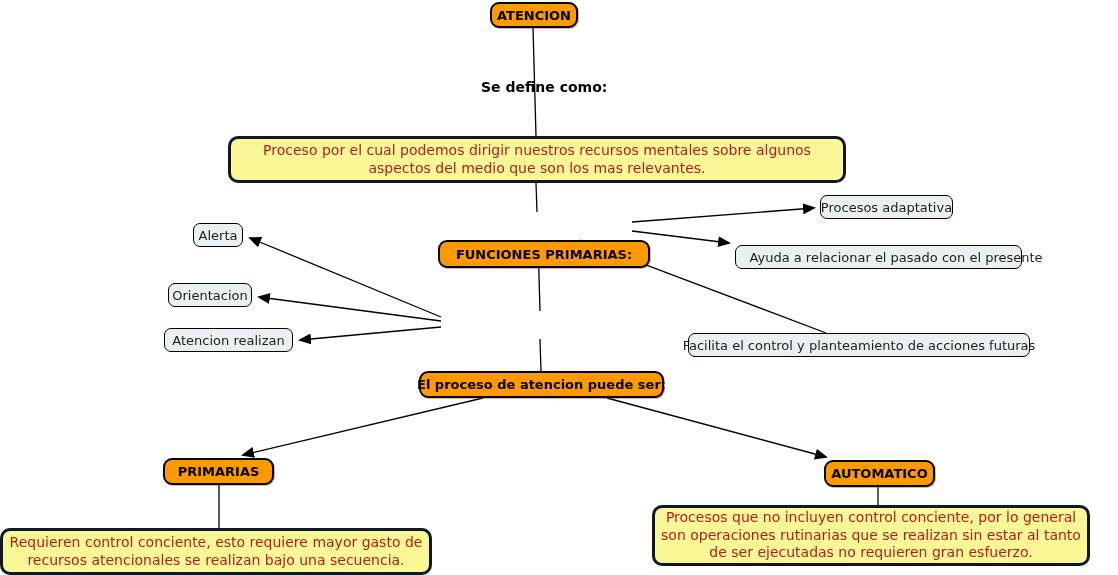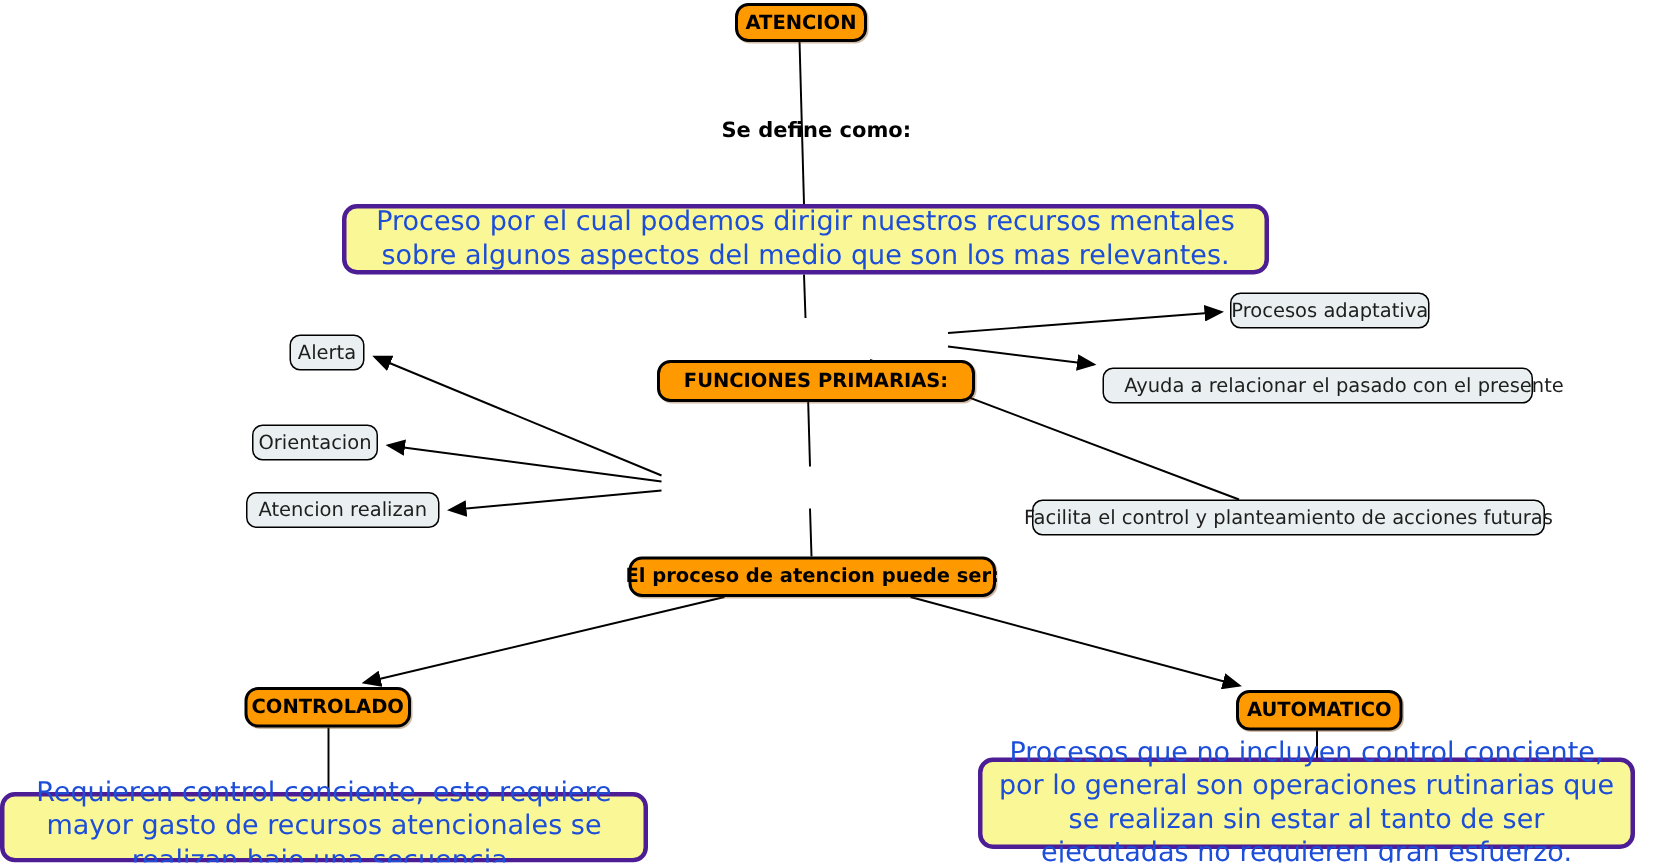--- a/index.html
+++ b/index.html
@@ -33,24 +33,24 @@
   }
   .detail {
     background: #EAF0F1;
     border: 1px solid #000000;
     border-radius: 7px;
     font-size: 13px;
     color: #1e1e1e;
   }
   .note {
     background: #FAF796;
-    border: 3px solid #4c1d95;
+    border: 3px solid #0f172a;
     border-radius: 10px;
-    font-size: 18px;
-    color: #1d4ed8;
+    font-size: 14px;
+    color: #b91c1c;
     line-height: 1.25;
     white-space: normal;
     padding: 2px 6px;
   }
   .linklabel {
     position: absolute;
     z-index: 3;
     font-weight: bold;
     font-size: 14px;
     color: #000000;
@@ -145,21 +145,21 @@
 
   <div id="n-facilita" class="node detail">
     <span>Facilita el control y planteamiento de acciones futuras</span>
   </div>
 
   <div id="n-proceso" class="node concept">
     <span>El proceso de atencion puede ser:</span>
   </div>
 
   <div id="n-controlado" class="node concept">
-    <span>CONTROLADO</span>
+    <span>PRIMARIAS</span>
   </div>
 
   <div id="n-automatico" class="node concept">
     <span>AUTOMATICO</span>
   </div>
 
   <div id="n-controlado-desc" class="node note">
     <span>Requieren control conciente, esto requiere mayor gasto de recursos atencionales se realizan bajo una secuencia.</span>
   </div>
 

